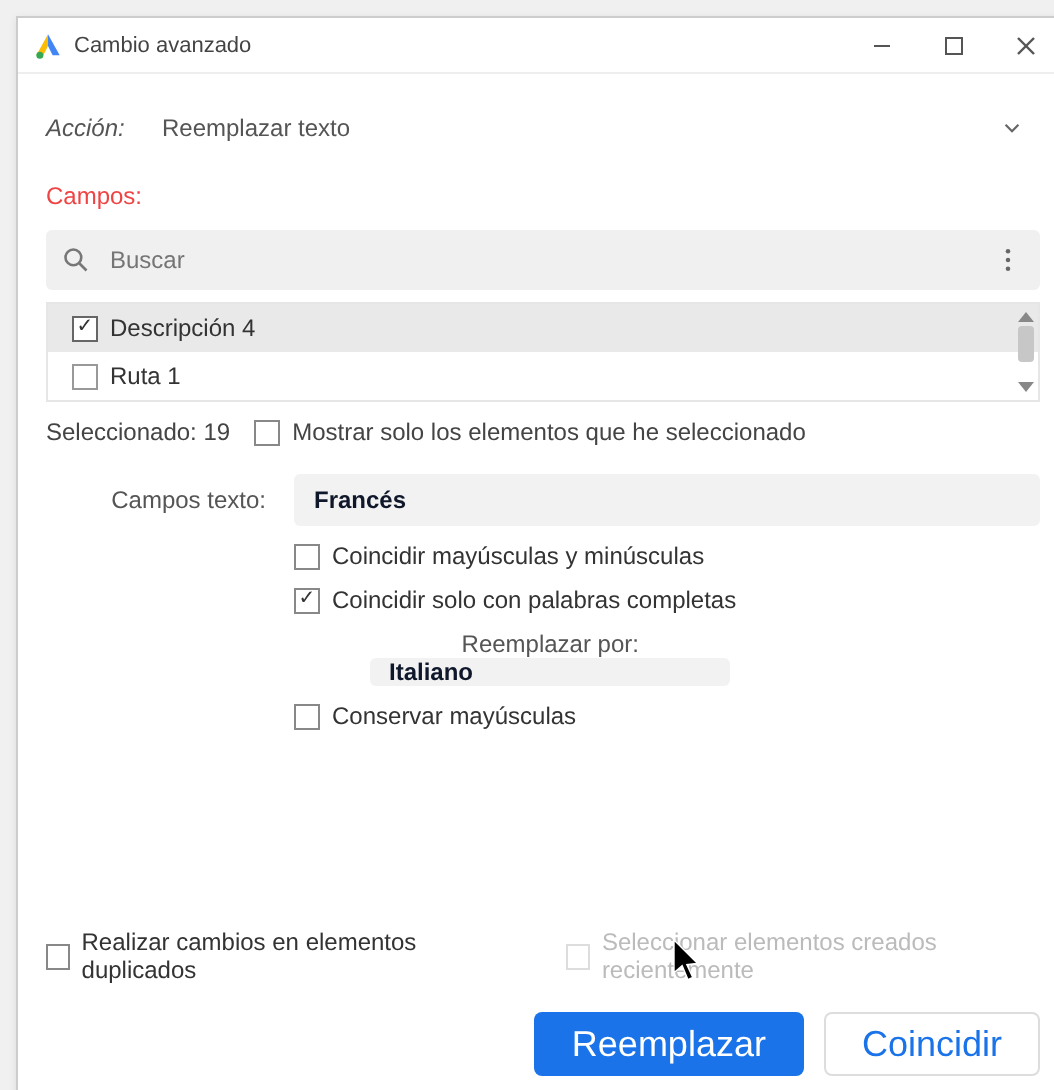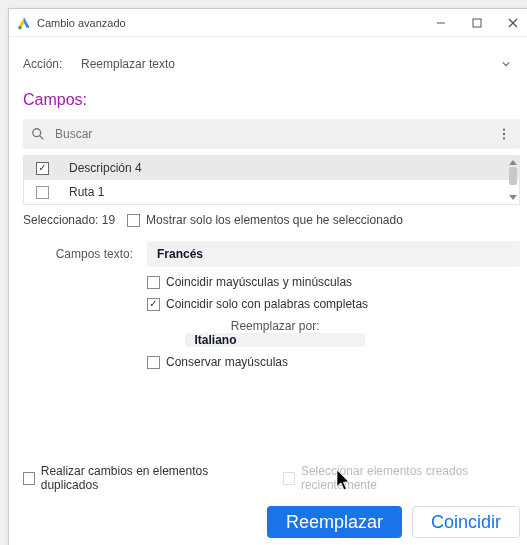--- a/index.html
+++ b/index.html
@@ -7,32 +7,32 @@
   .window { width: 527px; height: 545px; background: #fff; border: 1px solid #ccc; display: flex; flex-direction: column; box-shadow: 0 1px 4px rgba(0,0,0,0.08); }
   .titlebar { height: 28px; display: flex; align-items: center; padding: 0 4px 0 8px; border-bottom: 1px solid #eee; }
   .titlebar .logo { width: 14px; height: 14px; position: relative; margin-right: 6px; }
   .titlebar .logo svg { width: 14px; height: 14px; }
   .titlebar .title { font-size: 11px; color: #444; flex: 1; }
   .winbtns { display: flex; gap: 2px; }
   .winbtn { width: 34px; height: 22px; display: flex; align-items: center; justify-content: center; color: #555; cursor: pointer; }
   .winbtn svg { width: 10px; height: 10px; }
   .content { flex: 1; display: flex; flex-direction: column; padding: 14px 14px 0 14px; }
   .row-action { display: flex; align-items: center; margin-bottom: 14px; }
-  .row-action .lbl { width: 48px; color: #555; font-size: 12px; }
+  .row-action .lbl { width: 48px; color: #555; font-size: 12px; font-style: italic; }
   .action-select { flex: 1; height: 26px; display: flex; align-items: center; padding: 0 10px; background: #fff; border-radius: 3px; position: relative; color: #555; cursor: pointer; }
   .action-select .caret { margin-left: auto; }
   .caret svg { width: 8px; height: 8px; display:block; }
-  .campos-lbl { color: #a21caf; font-size: 16px; margin-bottom: 10px; }
+  .campos-lbl { color: #ef4444; font-size: 12px; margin-bottom: 10px; }
   .searchbar { height: 30px; background: #f0f0f0; display: flex; align-items: center; padding: 0 8px; border-radius: 3px; margin-bottom: 6px; }
   .searchbar .icon { width: 16px; display: flex; align-items: center; color: #666; margin-right: 8px; }
   .searchbar input { flex: 1; background: transparent; border: none; outline: none; font-size: 12px; color: #555; }
   .searchbar .menu { width: 16px; display: flex; align-items: center; justify-content: center; color: #666; cursor: pointer; }
   .list-wrap { position: relative; border: 1px solid #e6e6e6; }
   .list { }
-  .list-row { height: 24px; display: flex; align-items: center; padding-left: 12px; gap: 20px; }
+  .list-row { height: 24px; display: flex; align-items: center; padding-left: 12px; gap: 6px; }
   .list-row .chk { width: 13px; height: 13px; border: 1px solid #999; display:flex; align-items:center; justify-content:center; background:#fff; }
   .list-row .chk.checked { background: #fff; border-color: #666; }
   .list-row .chk.checked::after { content: "✓"; font-size: 10px; color: #333; line-height: 1; }
   .list-row.sel0 { background: #e9e9e9; }
   .list-row.sel1 { background: #fff; }
   .list-row .txt { font-size: 12px; color: #333; }
   .scroll-overlay { position: absolute; right: 1px; top: 1px; bottom: 1px; width: 10px; display:flex; flex-direction:column; align-items:center; }
   .scroll-overlay .arrow { height: 10px; width:100%; display:flex;align-items:center;justify-content:center;color:#888; }
   .scroll-overlay .track { flex:1; width:8px; position:relative; }
   .scroll-overlay .thumb { position:absolute; top:0; left:0; width:8px; height:18px; background:#c7c7c7; border-radius:2px; }

